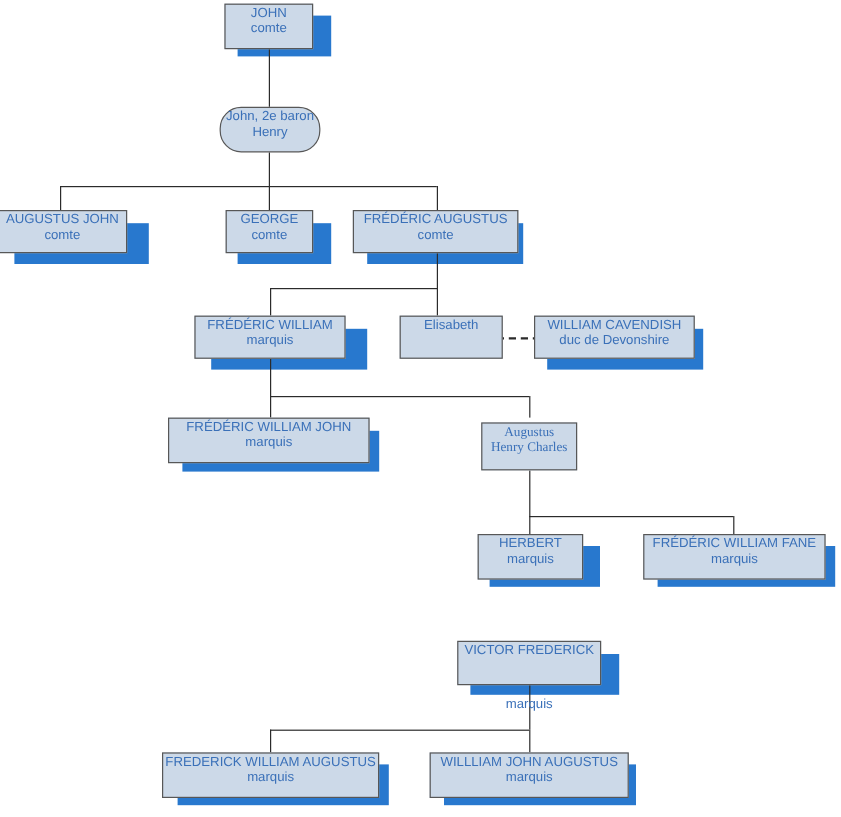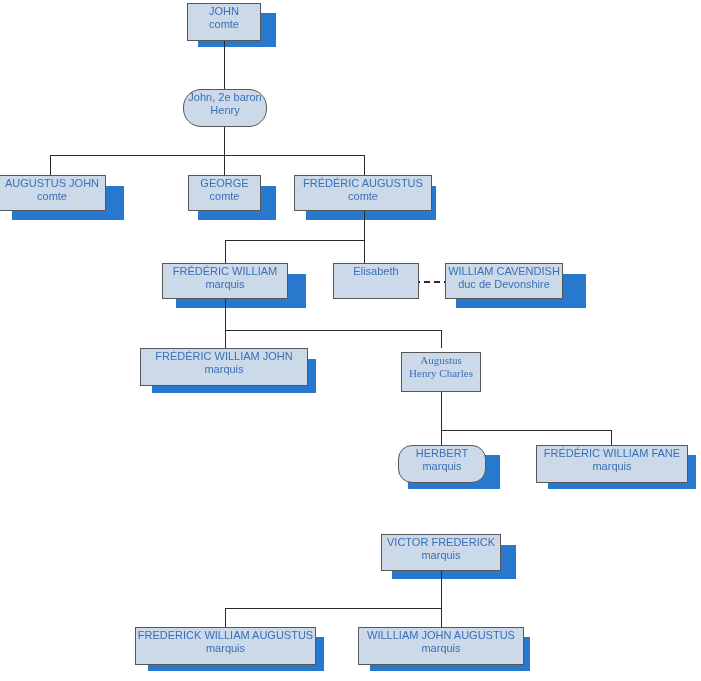--- a/index.html
+++ b/index.html
@@ -143,46 +143,46 @@
 
   <div class="node" style="left:162px; top:263px; width:126px; height:36px;">
     <span class="name">FRÉDÉRIC WILLIAM</span>
     <span class="title">marquis</span>
   </div>
 
   <div class="node" style="left:333px; top:263px; width:86px; height:36px;">
     <span class="name">Elisabeth</span>
   </div>
 
-  <div class="node" style="left:445px; top:263px; width:118px; height:36px;">
+  <div class="node" style="left:445px; top:263px; width:134px; height:36px;">
     <span class="name">WILLIAM CAVENDISH</span>
     <span class="title">duc de Devonshire</span>
   </div>
 
   <div class="node" style="left:140px; top:348px; width:168px; height:38px;">
     <span class="name">FRÉDÉRIC WILLIAM JOHN</span>
     <span class="title">marquis</span>
   </div>
 
   <div class="node" style="left:401px; top:352px; width:80px; height:40px;font-family:Liberation Serif, serif;">
     <span class="name">Augustus</span>
     <span class="title">Henry Charles</span>
   </div>
 
-  <div class="node" style="left:398px; top:445px; width:88px; height:38px;border-radius:14px;">
+  <div class="node" style="left:398px; top:445px; width:88px; height:38px;">
     <span class="name">HERBERT</span>
     <span class="title">marquis</span>
   </div>
 
   <div class="node" style="left:536px; top:445px; width:152px; height:38px;">
     <span class="name">FRÉDÉRIC WILLIAM FANE</span>
     <span class="title">marquis</span>
   </div>
 
-  <div class="node" style="left:381px; top:534px; width:120px; height:37px;">
+  <div class="node" style="left:381px; top:534px; width:120px; height:37px;gap:32px;">
     <span class="name">VICTOR FREDERICK</span>
     <span class="title">marquis</span>
   </div>
 
   <div class="node" style="left:135px; top:627px; width:181px; height:38px;">
     <span class="name">FREDERICK WILLIAM AUGUSTUS</span>
     <span class="title">marquis</span>
   </div>
 
   <div class="node" style="left:358px; top:627px; width:166px; height:38px;">

